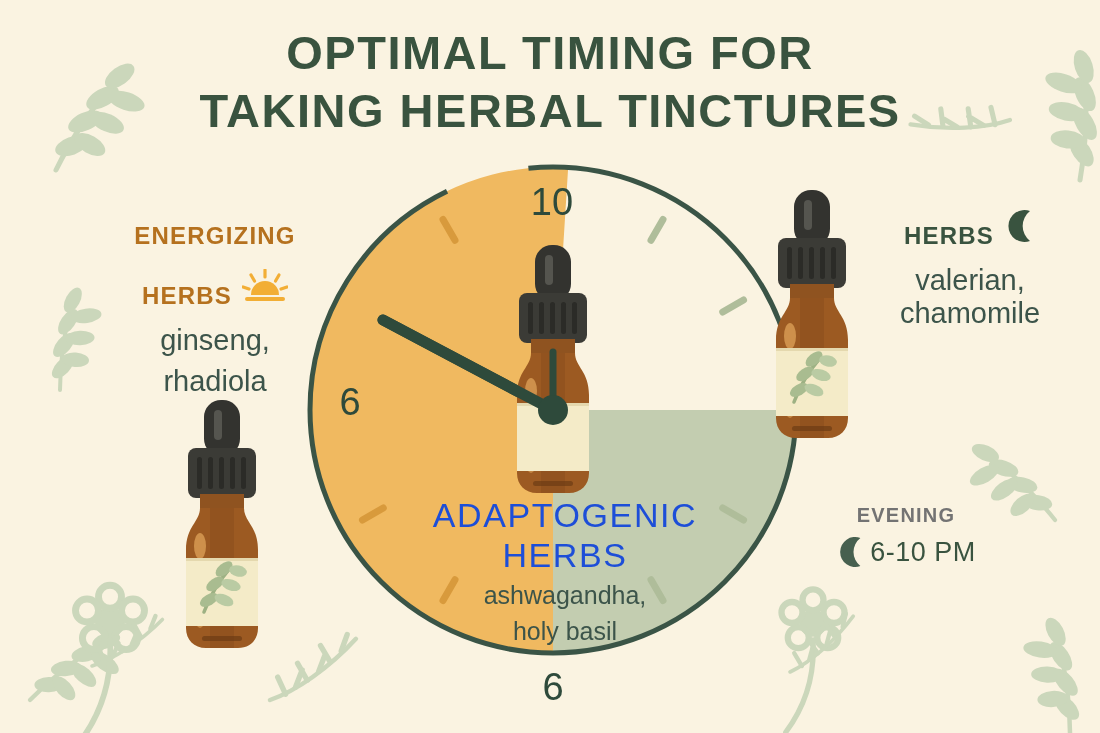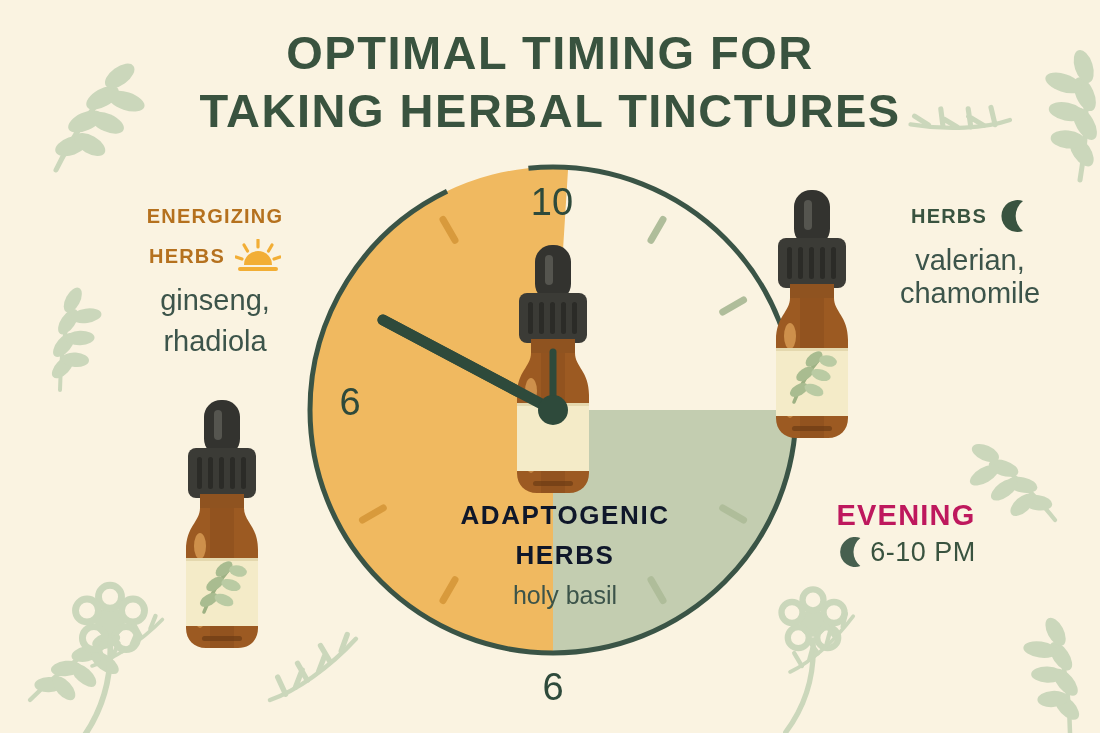--- a/index.html
+++ b/index.html
@@ -44,24 +44,25 @@
     letter-spacing: 1.5px;
     color: #39533F;
   }
 
   
   .side-label {
     position: absolute;
     text-align: center;
   }
   .side-label .heading {
-    font-size: 20px;
+    font-size: 24px;
     line-height: 40px;
     font-weight: bold;
     letter-spacing: 1.2px;
+    margin-top: 20px;
   }
   .side-label .subtext {
     font-size: 29px;
     line-height: 33px;
     color: #3C544A;
     margin-top: 8px;
   }
   #label-energizing {
     left: 80px; top: 196px; width: 270px;
   }
@@ -79,25 +80,25 @@
   }
 
   
   #label-evening {
     position: absolute;
     left: 806px; top: 498px;
     width: 200px;
     text-align: center;
   }
   #label-evening .ev-title {
-    font-size: 29px;
+    font-size: 20px;
     line-height: 34px;
     font-weight: bold;
     letter-spacing: 1.2px;
-    color: #be185d;
+    color: #737373;
   }
   #label-evening .ev-row {
     display: flex;
     align-items: center;
     justify-content: center;
     gap: 4px;
     margin-top: 4px;
   }
   #label-evening .ev-time {
     font-size: 27px;
@@ -107,25 +108,25 @@
 
   
   #label-center {
     position: absolute;
     left: 400px; top: 495px;
     width: 330px;
     text-align: center;
   }
   #label-center .c-head {
     display: block;
-    font-size: 26px;
+    font-size: 34px;
     line-height: 40px;
-    font-weight: bold;
+    font-weight: normal;
     letter-spacing: 1.6px;
-    color: #0f172a;
+    color: #1d4ed8;
   }
   #label-center .c-sub {
     display: block;
     font-size: 25px;
     line-height: 32px;
     color: #3C544A;
     margin-top: 4px;
   }
 
   
@@ -245,20 +246,21 @@
   <div class="text-layer">
     <div class="numeral" id="num-10">10</div>
     <div class="numeral" id="num-6-left">6</div>
     <div class="numeral" id="num-6-bottom">6</div>
   </div>
 
   <div class="text-layer">
     <div id="label-center">
       <span class="c-head">ADAPTOGENIC</span>
       <span class="c-head">HERBS</span>
+      <span class="c-sub">ashwagandha,</span>
       <span class="c-sub">holy basil</span>
     </div>
   </div>
 
   <div class="bottle-layer">
     <svg width="1100" height="733" viewBox="0 0 1100 733">
       <defs>
 
         <g id="bottle-body">
 

